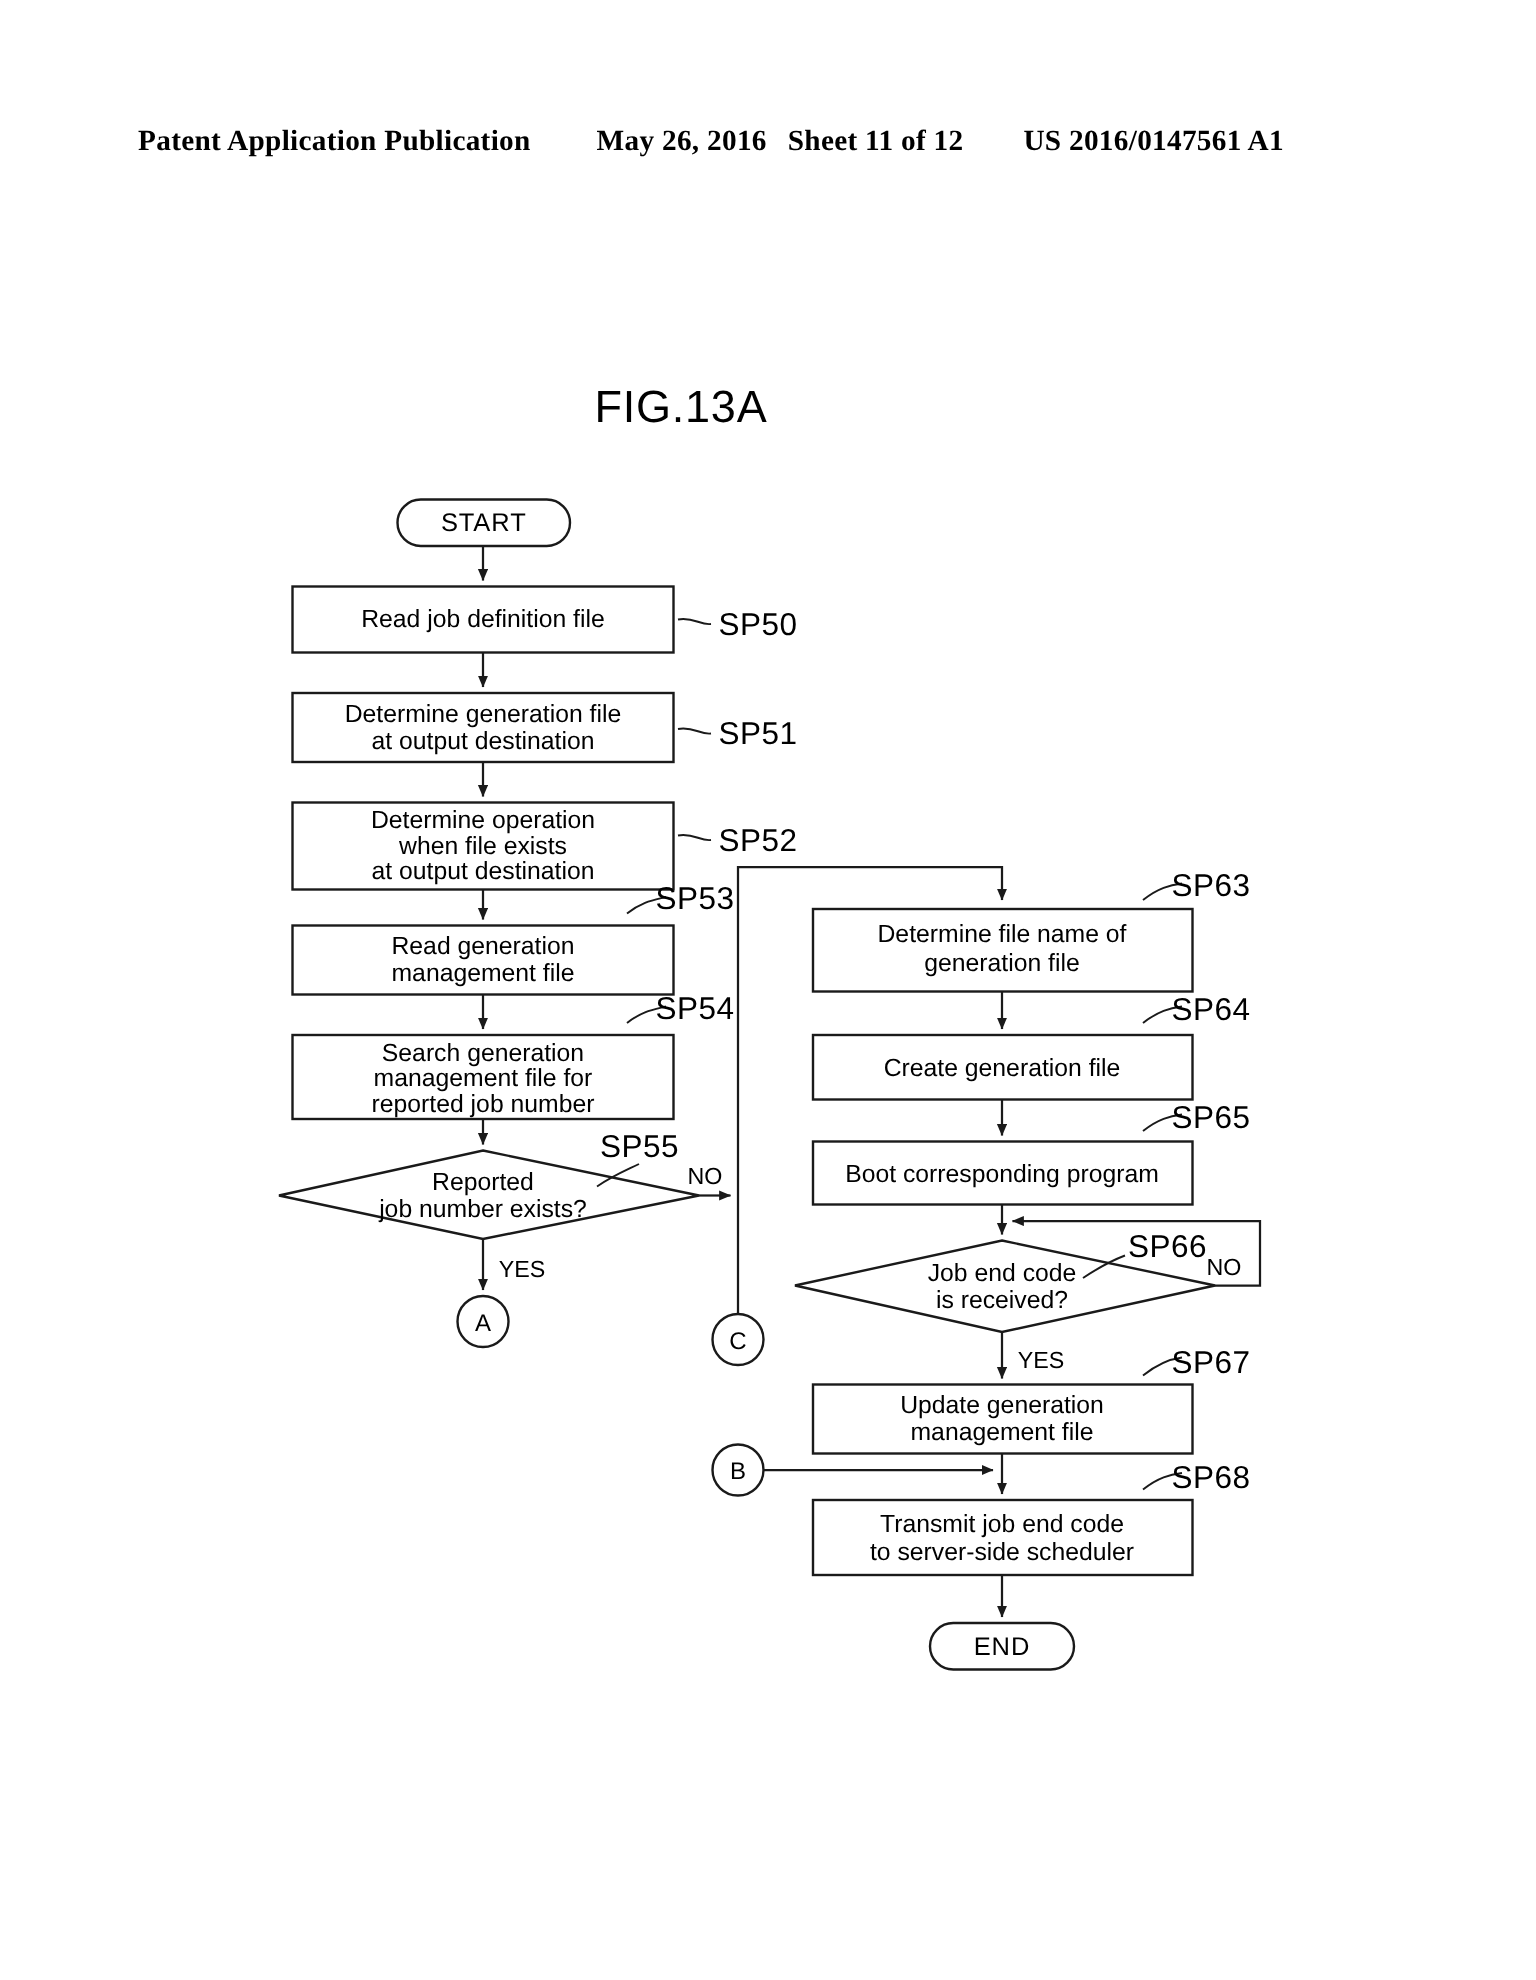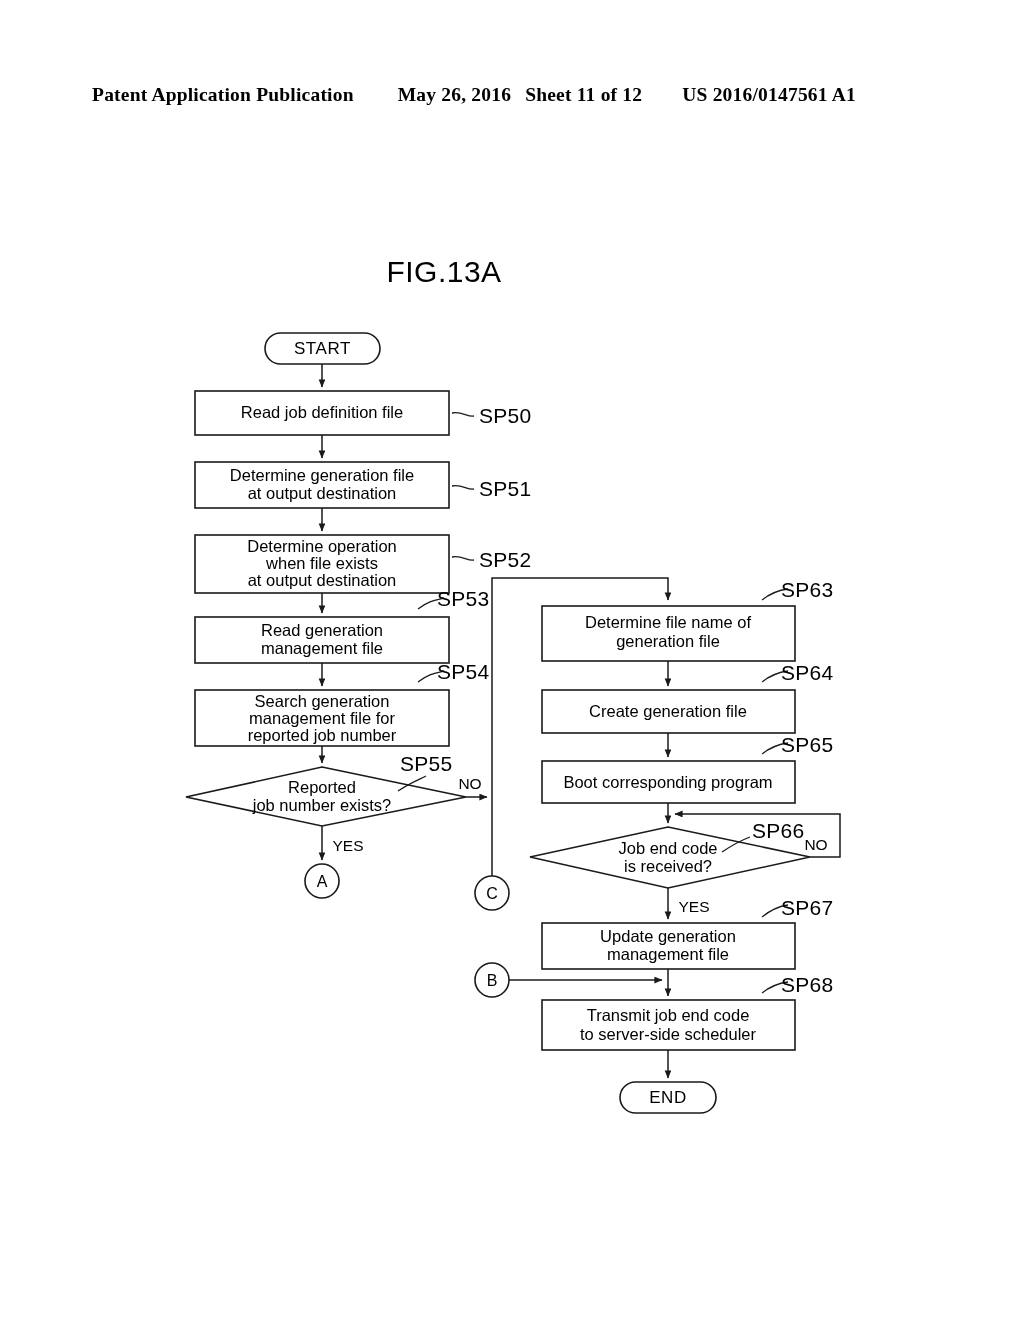--- a/index.html
+++ b/index.html
@@ -30,21 +30,21 @@
     white-space: nowrap;
   }
   #patent-header .seg { display: inline-block; }
   #patent-header .gap-lg { display: inline-block; width: 44px; }
   #patent-header .gap-sm { display: inline-block; width: 14px; }
   #patent-header .gap-md { display: inline-block; width: 40px; }
 
   
   #figure-title {
     position: absolute;
-    left: 6px;
+    left: 16px;
     top: 255px;
     width: 876px;
     text-align: center;
     font-size: 30px;
     letter-spacing: 0.5px;
   }
 
   
   #flowchart-canvas {
     position: absolute;

